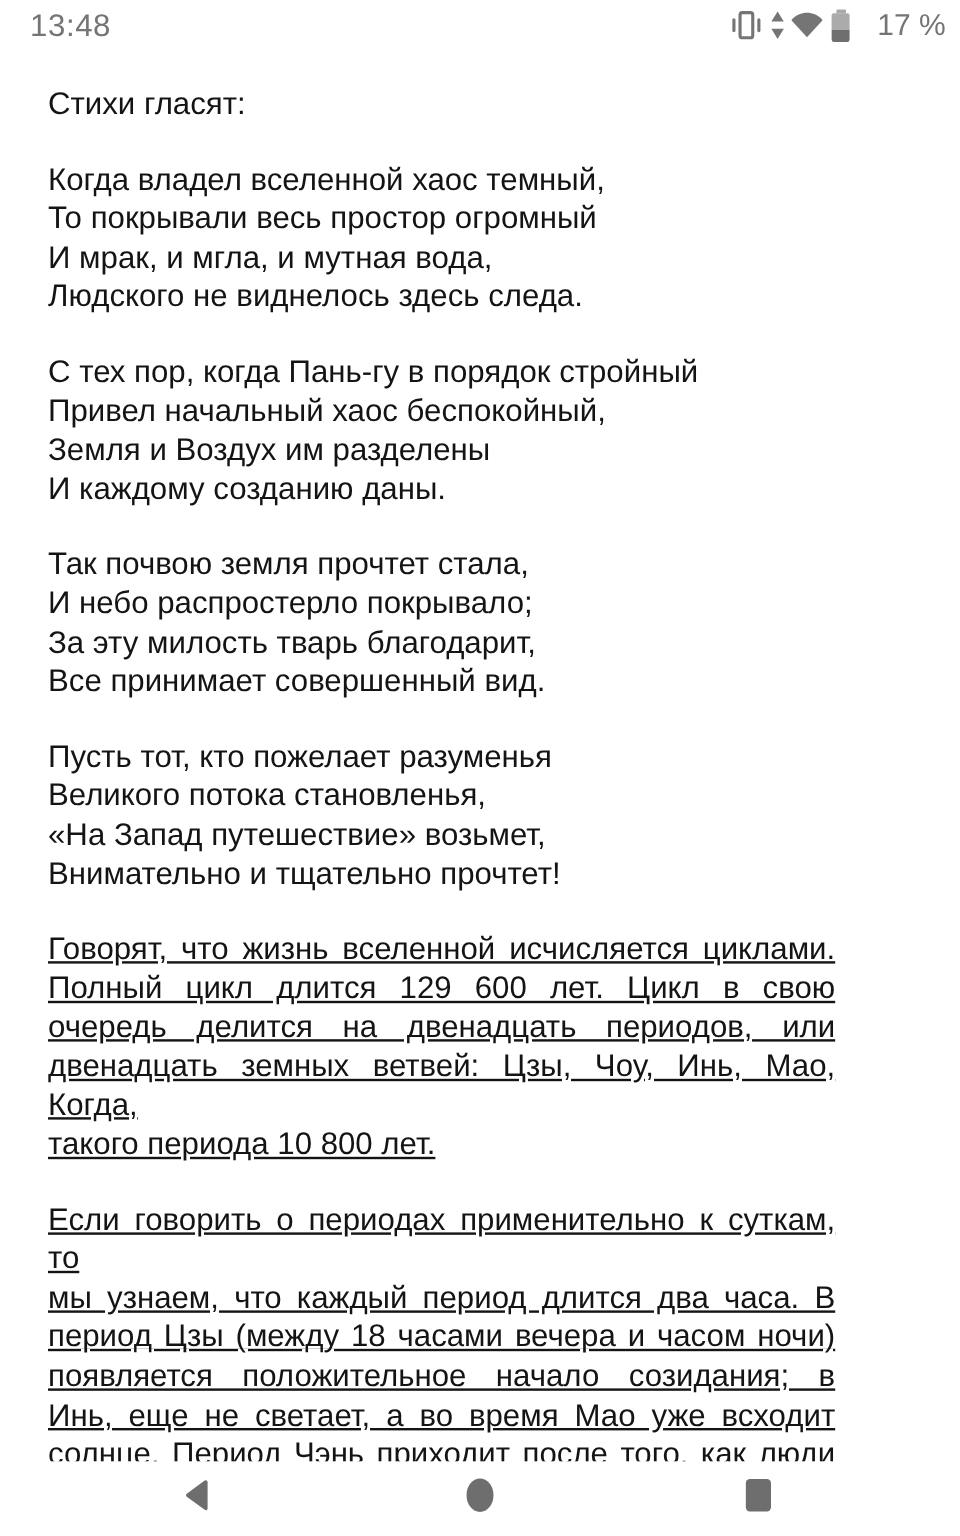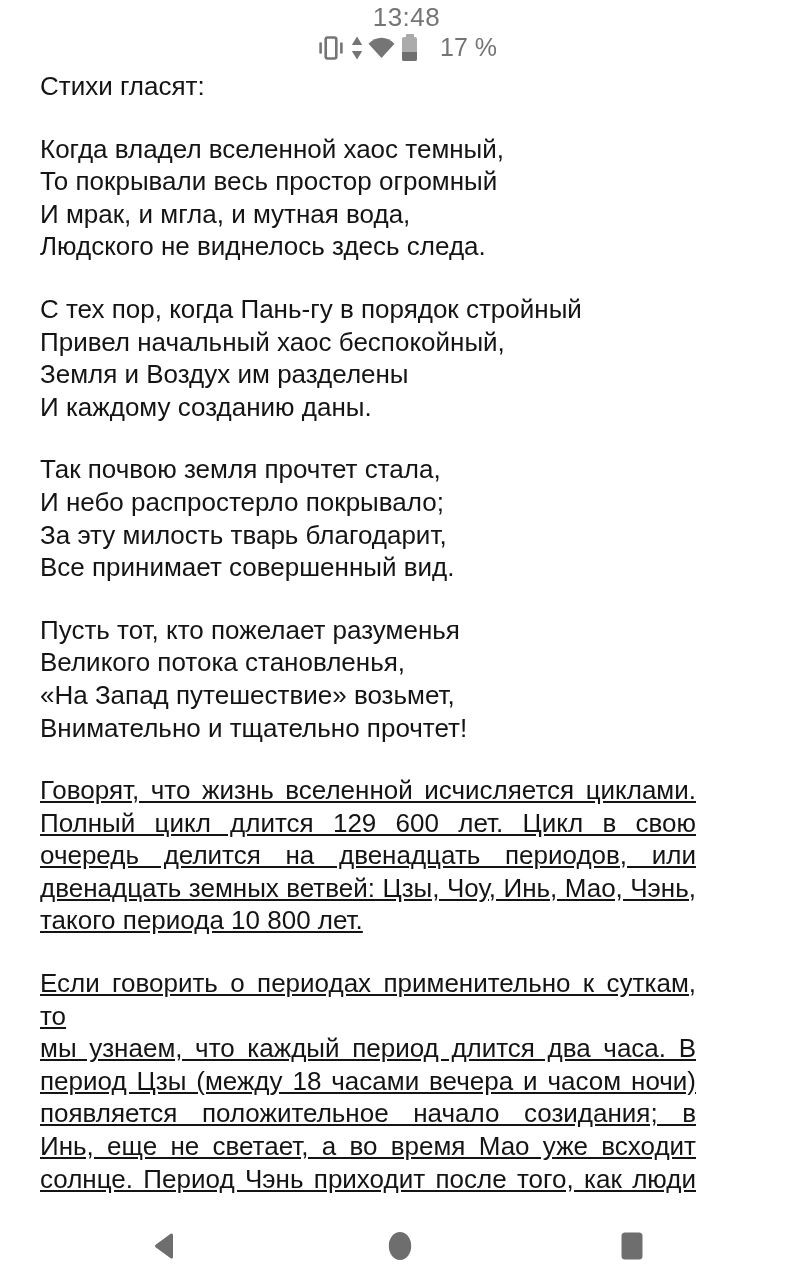--- a/index.html
+++ b/index.html
@@ -9,21 +9,20 @@
     font-family: "Liberation Sans", "DejaVu Sans", sans-serif;
     position: relative; overflow: hidden;
   }
 
   
   .status-bar {
     position: absolute; top: 0; left: 0; right: 0; height: 40px;
     display: flex; align-items: center; justify-content: space-between;
     padding: 2px 12px 0 25px; box-sizing: border-box;
     color: #757575;
-    flex-direction: column;
   }
   .clock { font-size: 26px; letter-spacing: 0.5px; }
   .status-right { display: flex; align-items: center; gap: 5px; }
   .status-right svg { display: block; }
   .battery { display: inline-flex; flex-direction: column; align-items: center; margin-left: 2px; }
   .battery-cap { width: 8px; height: 3px; background: #a9a9a9; border-radius: 1px 1px 0 0; }
   .battery-body { width: 15px; height: 24px; background: #ababab; border-radius: 2px; position: relative; overflow: hidden; }
   .battery-fill { position: absolute; bottom: 0; left: 0; right: 0; height: 38%; background: #6f6f6f; }
   .battery-percent { font-size: 25px; margin-left: 18px; }
 
@@ -101,21 +100,21 @@
 Все принимает совершенный вид.</p>
   <p class="poem">Пусть тот, кто пожелает разуменья
 Великого потока становленья,
 «На Запад путешествие» возьмет,
 Внимательно и тщательно прочтет!</p>
 
   <div class="para">
     <div class="jline">Говорят, что жизнь вселенной исчисляется циклами.</div>
     <div class="jline">Полный цикл длится 129 600 лет. Цикл в свою</div>
     <div class="jline">очередь делится на двенадцать периодов, или</div>
-    <div class="jline">двенадцать земных ветвей: Цзы, Чоу, Инь, Мао, Чэнь,</div>
+    <div class="jline">двенадцать земных ветвей: Цзы, Чоу, Инь, Мао, Когда,</div>
     <div class="jline jline-end">такого периода 10 800 лет.</div>
   </div>
 
   <div class="para">
     <div class="jline">Если говорить о периодах применительно к суткам, то</div>
     <div class="jline">мы узнаем, что каждый период длится два часа. В</div>
     <div class="jline">период Цзы (между 18 часами вечера и часом ночи)</div>
     <div class="jline">появляется положительное начало созидания; в</div>
     <div class="jline">Инь, еще не светает, а во время Мао уже всходит</div>
     <div class="jline">солнце. Период Чэнь приходит после того, как люди</div>

